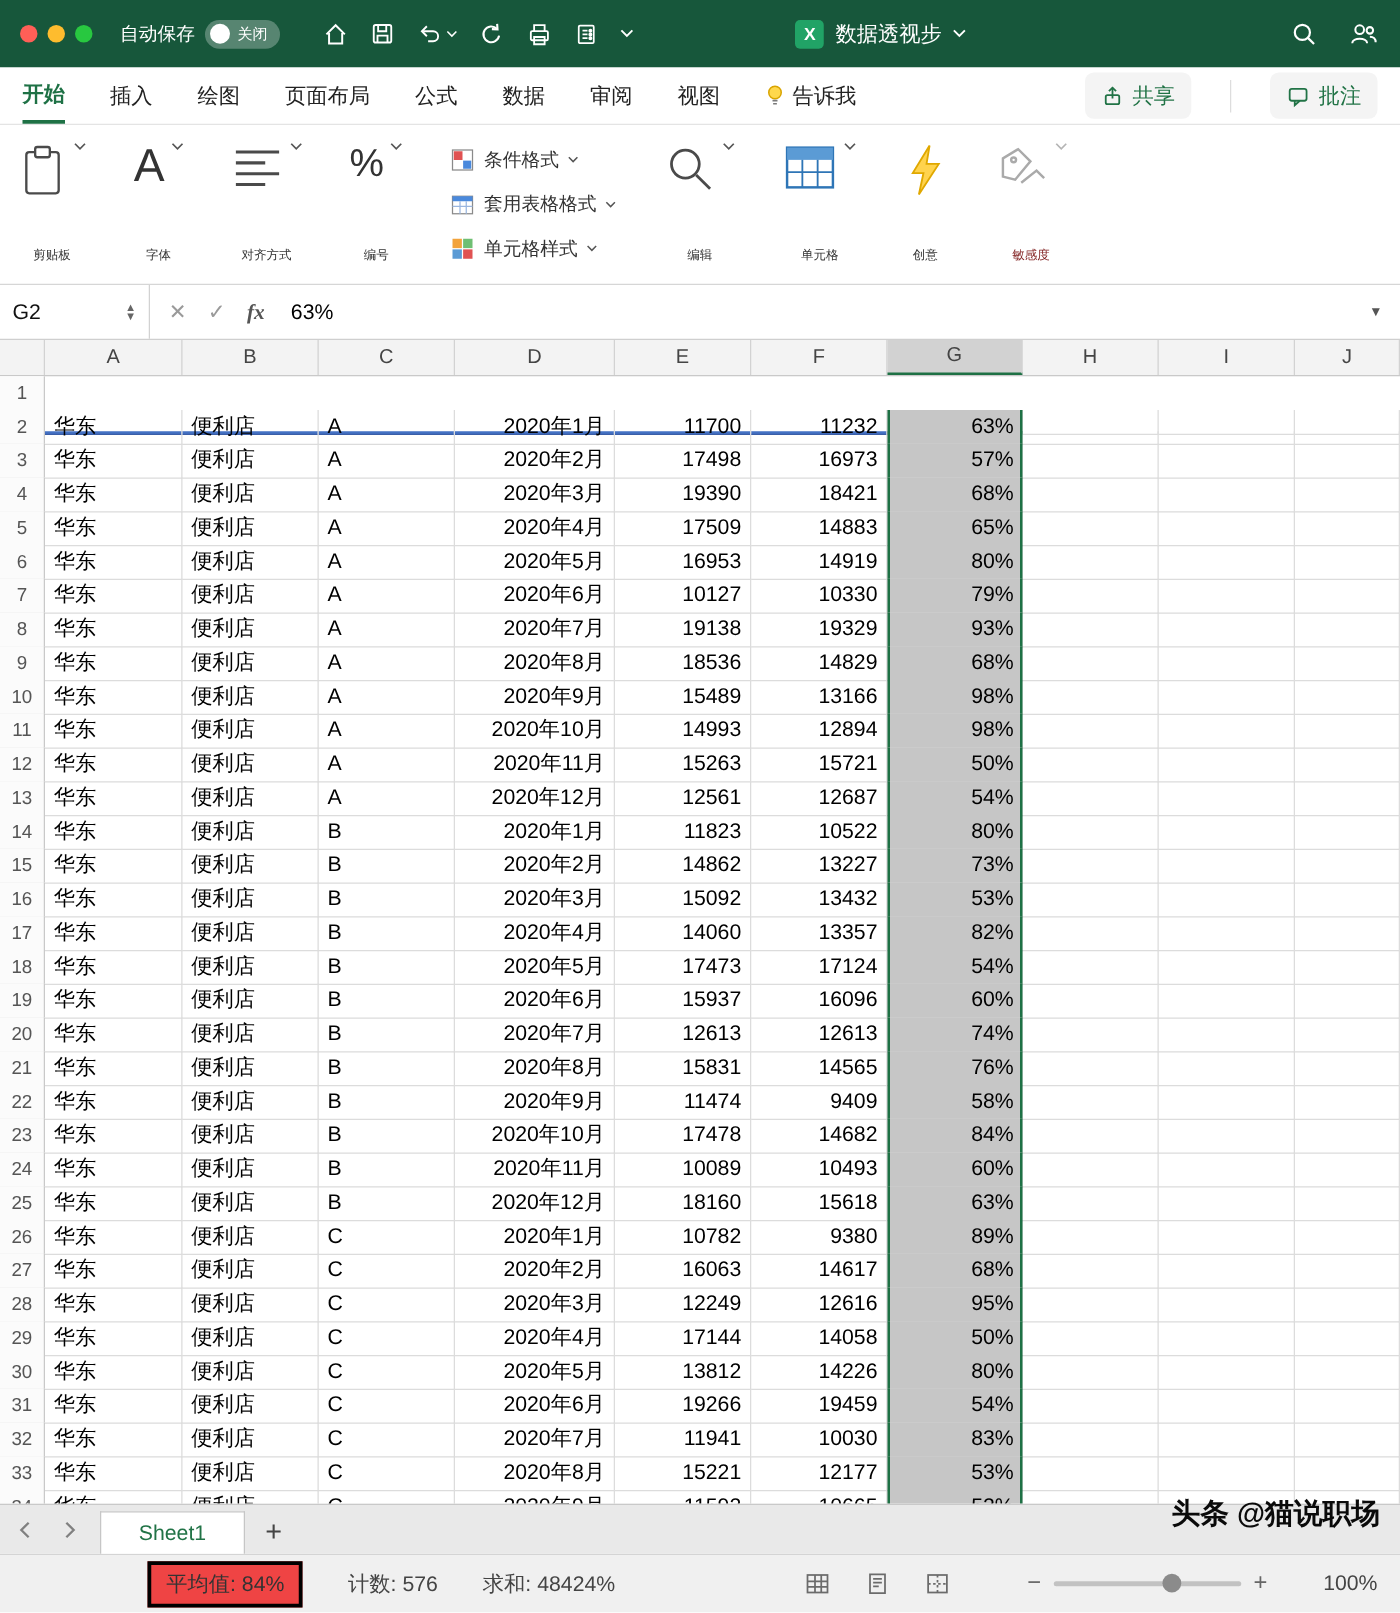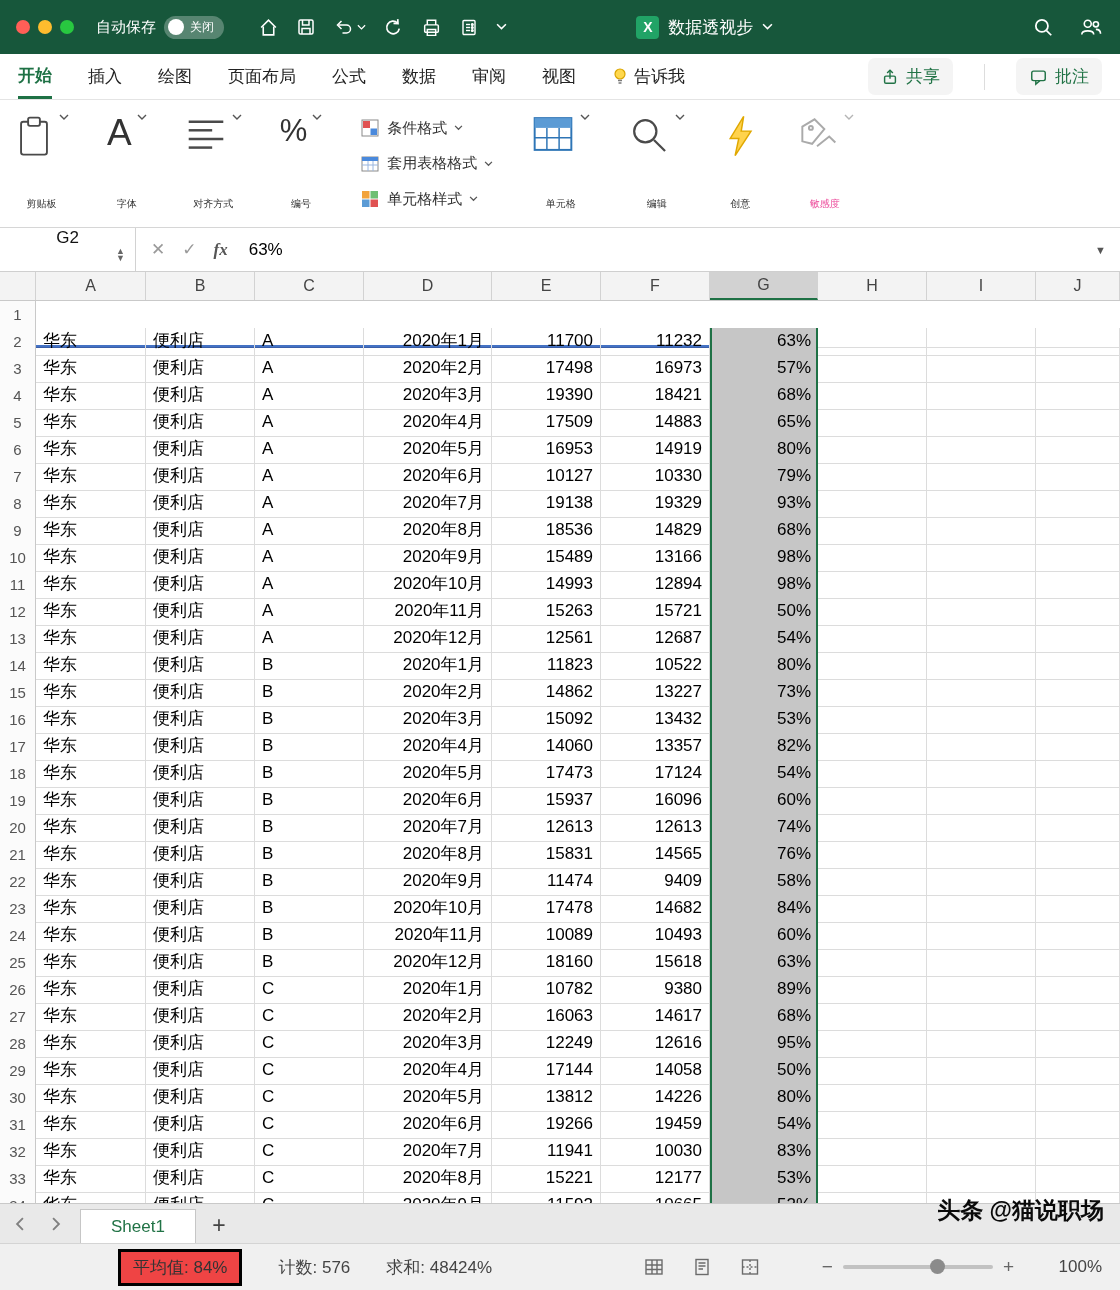--- a/index.html
+++ b/index.html
@@ -27,29 +27,29 @@
   .rtab.active { color:#1e7145; font-weight:700; border-bottom:3px solid #1e7145; }
   .tab-actions { margin-left:auto; display:flex; align-items:center; gap:31px;font-family:Liberation Mono, monospace; }
   .pill-btn { display:flex; align-items:center; gap:7px; color:#217346; font-size:17px; background:#f4f4f4; border-radius:7px; padding:7px 13px; }
   .vdiv { width:1px; height:26px; background:#ddd; }
 
   
   .ribbon { flex:0 0 128px; display:flex; align-items:stretch; padding:8px 14px 6px; gap:38px; border-bottom:1px solid #d6d6d6; background:#fff; }
   .rgroup { display:flex; flex-direction:column; align-items:center; justify-content:space-between; padding:6px 0 10px; }
   .icon-row { display:flex; align-items:flex-start; gap:5px; }
   .glabel { font-size:10px; color:#333; }
-  .glabel.dim { color:#ec4899;font-family:Liberation Mono, monospace; }
+  .glabel.dim { color:#7f1d1d;font-family:Liberation Mono, monospace; }
   .stack { display:flex; flex-direction:column; justify-content:space-between; padding:10px 0 12px; }
   .srow { display:flex; align-items:center; gap:7px; font-size:15px; color:#333; }
   .bigA { font-size:37px; color:#333; line-height:1; }
   .bigPct { font-size:31px; color:#333; line-height:1.1; }
 
   
   .fbar { flex:0 0 44px; display:flex; align-items:center; border-bottom:1px solid #cfcfcf; background:#fff; }
-  .namebox { width:136px; height:100%; display:flex; align-items:center; padding:0 10px; border-right:1px solid #d2d2d2; font-size:17px; color:#111;flex-direction:column; }
+  .namebox { width:120px; height:100%; display:flex; align-items:center; padding:0 10px; border-right:1px solid #d2d2d2; font-size:17px; color:#111; }
   .stepper { margin-left:auto; display:flex; flex-direction:column; line-height:7px; font-size:9px; color:#666; }
   .fops { display:flex; align-items:center; gap:17px; padding:0 15px; color:#9a9a9a; font-size:17px; }
   .fx { font-family:"Liberation Serif","DejaVu Serif",serif; font-style:italic; font-weight:bold; color:#555; }
   .fvalue { font-size:17px; color:#000; margin-left:6px; }
   .fbar-dd { margin-left:auto; padding-right:14px; color:#555; font-size:11px; }
 
   
   .sheet { flex:1 1 auto; overflow:hidden; --cols:36px 110px 109px 109px 128px 109px 109px 108px 109px 109px minmax(0,1fr); }
   .ghead { display:grid; grid-template-columns:var(--cols); height:29px; background:#f3f3f3; border-bottom:1px solid #c9c9c9; }
   .corner { border-right:1px solid #d2d2d2; background:#f3f3f3; }
@@ -310,43 +310,43 @@
           </svg>
         <span>单元格样式</span>
         <svg width="9" height="6" viewBox="0 0 10 7" fill="none" stroke="#555" stroke-width="1.4">
             <path d="M1 1 L5 5 L9 1"></path>
           </svg>
       </span>
     </div>
 
     <div class="rgroup">
       <span class="icon-row">
+        <svg width="42" height="42" viewBox="0 0 34 34" fill="none" stroke="#4a4a4a" stroke-width="1.8">
+            <circle cx="14" cy="14" r="9"></circle>
+            <path d="M21 21 L30 30"></path>
+          </svg>
+        <svg width="10" height="7" viewBox="0 0 10 7" fill="none" stroke="#555" stroke-width="1.4">
+            <path d="M1 1 L5 5 L9 1"></path>
+          </svg>
+      </span>
+      <span class="glabel">编辑</span>
+    </div>
+
+    <div class="rgroup">
+      <span class="icon-row">
         <svg width="44" height="40" viewBox="0 0 36 32">
             <rect x="3" y="3" width="30" height="26" fill="#fff" stroke="#2e75b6" stroke-width="1.6"></rect>
             <rect x="3" y="3" width="30" height="8" fill="#5b9bd5"></rect>
             <path d="M3 19 H33 M13 11 V29 M23 11 V29" stroke="#2e75b6" stroke-width="1.2"></path>
           </svg>
         <svg width="10" height="7" viewBox="0 0 10 7" fill="none" stroke="#555" stroke-width="1.4">
             <path d="M1 1 L5 5 L9 1"></path>
           </svg>
       </span>
       <span class="glabel">单元格</span>
-    </div>
-
-    <div class="rgroup">
-      <span class="icon-row">
-        <svg width="42" height="42" viewBox="0 0 34 34" fill="none" stroke="#4a4a4a" stroke-width="1.8">
-            <circle cx="14" cy="14" r="9"></circle>
-            <path d="M21 21 L30 30"></path>
-          </svg>
-        <svg width="10" height="7" viewBox="0 0 10 7" fill="none" stroke="#555" stroke-width="1.4">
-            <path d="M1 1 L5 5 L9 1"></path>
-          </svg>
-      </span>
-      <span class="glabel">编辑</span>
     </div>
 
     <div class="rgroup">
       <span class="icon-row">
         <svg width="34" height="44" viewBox="0 0 26 36">
             <polygon points="16,2 5,20 12,20 9,34 22,14 14,14" fill="#ffd34d" stroke="#e0a800" stroke-width="1.2"></polygon>
           </svg>
       </span>
       <span class="glabel">创意</span>
     </div>

